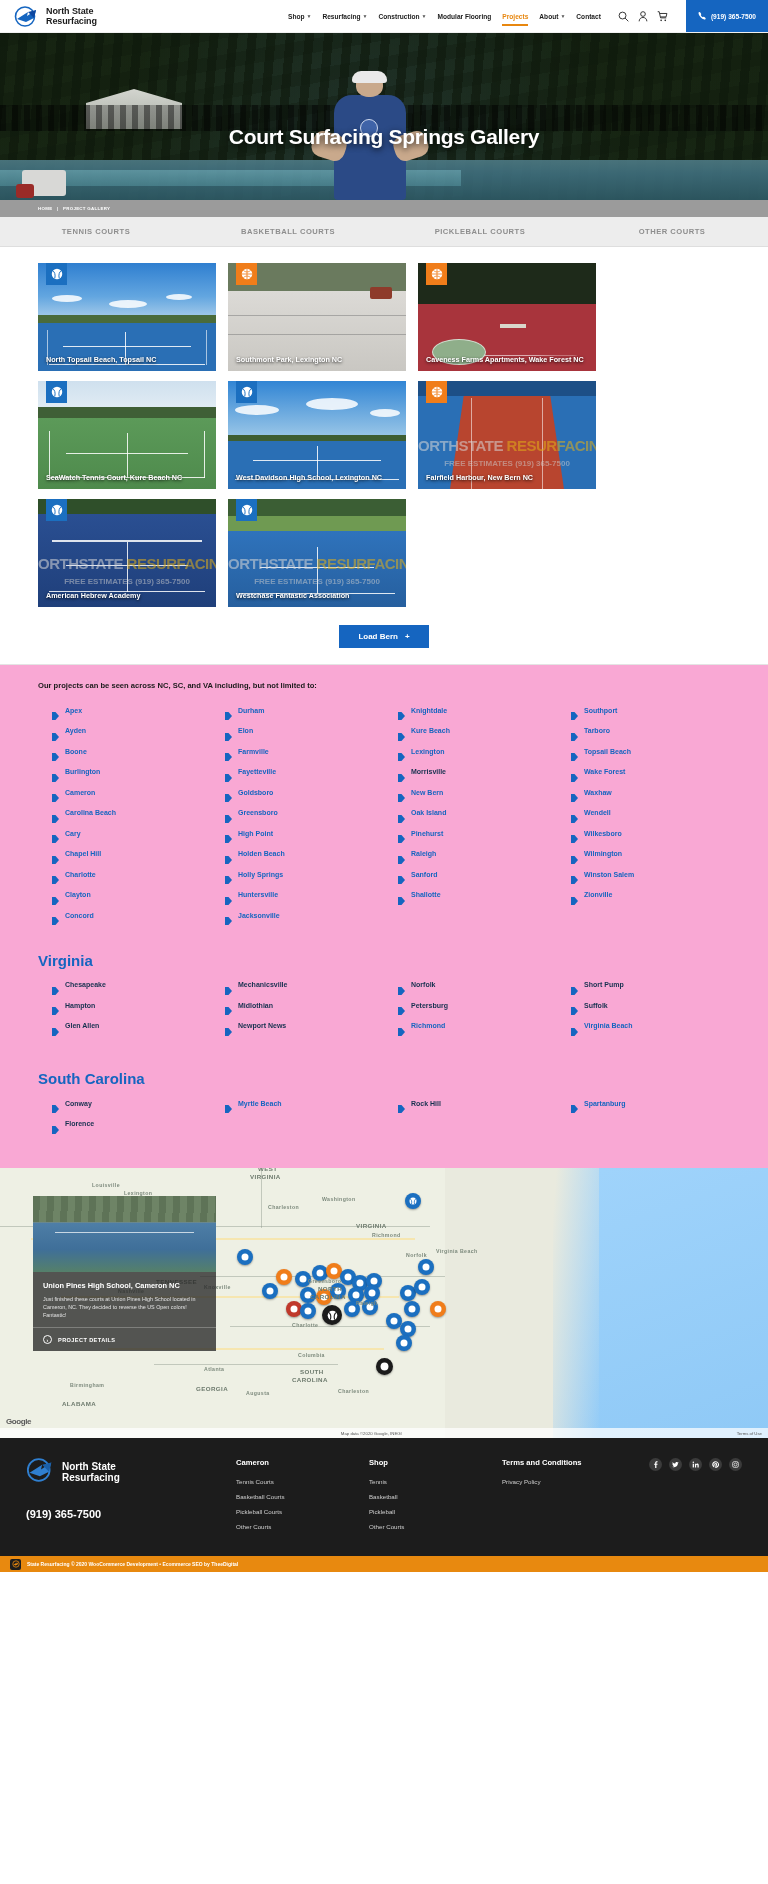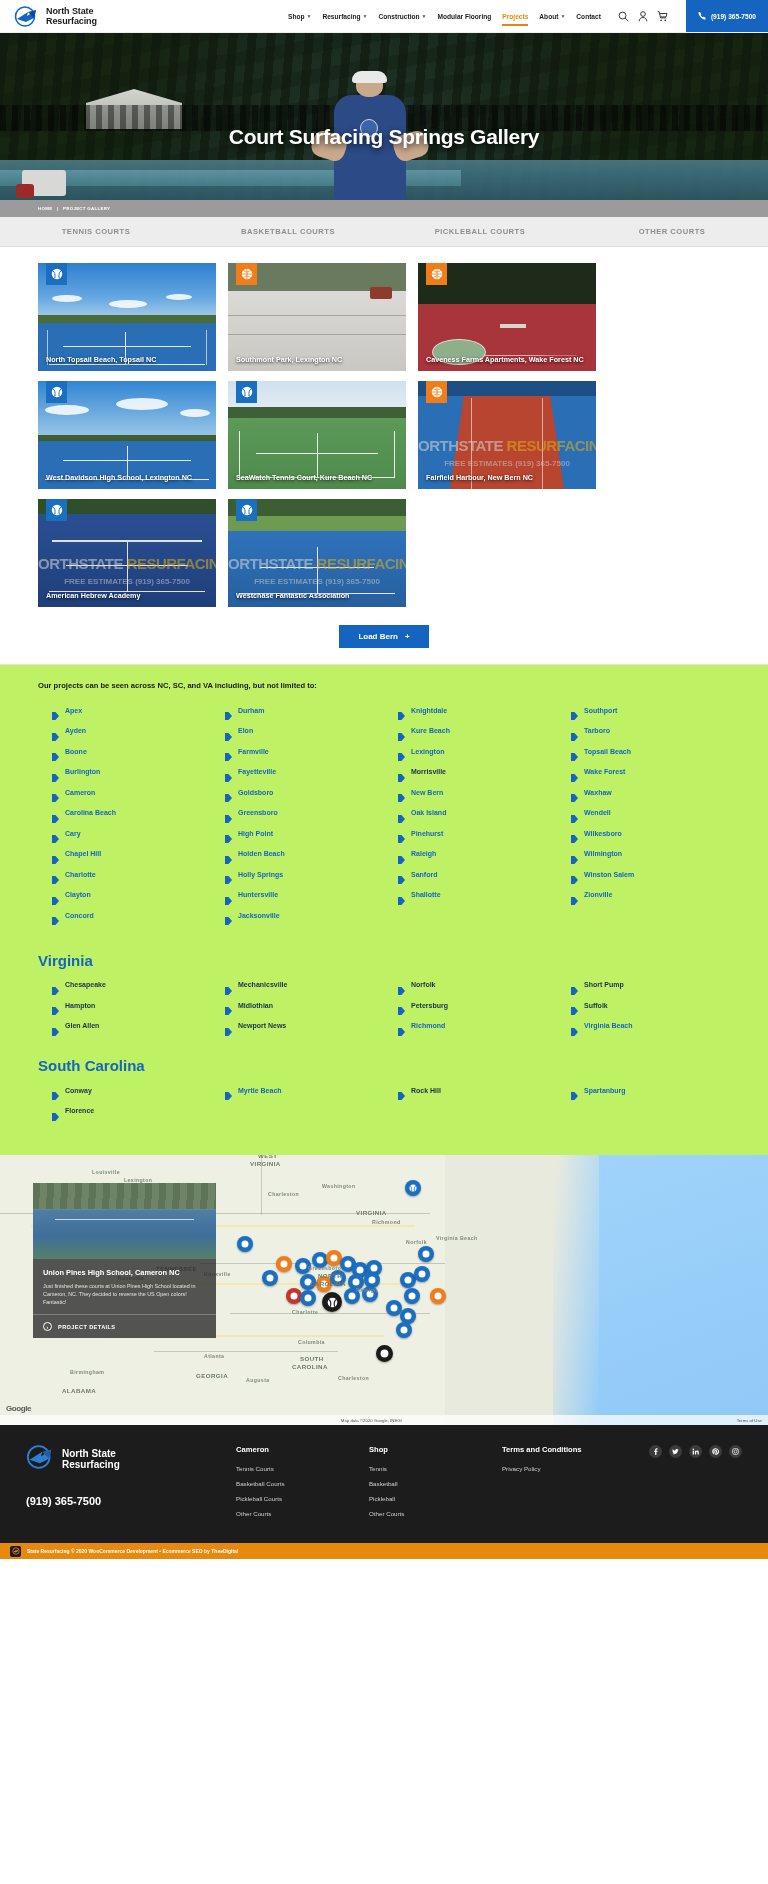--- a/index.html
+++ b/index.html
@@ -82,21 +82,21 @@
   .treeline { position:absolute; left:0; right:0; height:10%; background:#3e5a32; }
   .blue-court { position:absolute; left:0; right:0; bottom:0; background:#2a6fb5; }
   .green-court { position:absolute; left:0; right:0; bottom:0; background:#4e8f4e; }
   .navy-court { position:absolute; left:0; right:0; bottom:0; background:#1f3f7a; }
   .line { position:absolute; background:rgba(255,255,255,.85); }
   
   .loadmore-wrap { padding:18px 0 16px; display:flex; justify-content:center; background:#fff; }
   .loadmore { background:#1565c0; color:#fff; font-size:8px; font-weight:bold; padding:7px 19px; border:none; display:flex; gap:7px; align-items:center; }
   .divider { height:1px; background:#e4e4e4; margin:0 0 0 0; }
   
-  .locations { padding:16px 38px 28px 38px; background:#bef264; }
+  .locations { padding:16px 38px 28px 38px; background:#f9a8d4; }
   .intro { font-size:7.6px; font-weight:bold; color:#1b1b1b; margin-bottom:16px; }
   .state-title { font-size:15px; font-weight:bold; color:#1565c0; margin:6px 0 12px 0; }
   .city-grid { display:flex; flex-wrap:wrap; }
   .city-col { width:25%; }
   .city { display:flex; align-items:center; gap:6px; margin-bottom:12.5px; padding-left:14px; }
   .city .arrow { width:7px; height:8px; flex:none; }
   .city .lbl { font-size:7px; font-weight:bold; color:#1565c0; white-space:nowrap; }
   .city.dark .lbl { color:#16314f; }
   
   .map { position:relative; height:270px; overflow:hidden;
@@ -311,20 +311,41 @@
             <path d="M3 3 C6 6 10 6 13 3" fill="none" stroke="#f07d1a" stroke-width="1"></path>
             <path d="M3 13 C6 10 10 10 13 13" fill="none" stroke="#f07d1a" stroke-width="1"></path>
           </svg>
       </div>
       <div class="card-cap">Caveness Farms Apartments, Wake Forest NC</div>
     </div>
 
 
     <div class="card">
       <div class="card-img ct">
+        <div class="sky" style="height:30%;background:linear-gradient(180deg,#cfe0ee,#e4eef5)"></div>
+        <div class="treeline" style="top:24%;height:12%;background:#3f5f36"></div>
+        <div class="green-court" style="height:66%;background:linear-gradient(180deg,#5c9a59,#4e8a4c)"></div>
+        <div class="line" style="left:6%;right:6%;bottom:10%;height:1px"></div>
+        <div class="line" style="left:16%;right:16%;bottom:32%;height:1px"></div>
+        <div class="line" style="left:50%;bottom:10%;width:1px;height:42%"></div>
+        <div class="line" style="left:6%;bottom:10%;width:1px;height:44%"></div>
+        <div class="line" style="right:6%;bottom:10%;width:1px;height:44%"></div>
+      </div>
+      <div class="badge tennis">
+        <svg width="12" height="12" viewBox="0 0 16 16">
+            <circle cx="8" cy="8" r="7" fill="#fff"></circle>
+            <path d="M2 3.4C5 5 6.2 9 5 14" fill="none" stroke="#1b6fc0" stroke-width="1.3"></path>
+            <path d="M14 3.4C11 5 9.8 9 11 14" fill="none" stroke="#1b6fc0" stroke-width="1.3"></path>
+          </svg>
+      </div>
+      <div class="card-cap">SeaWatch Tennis Court, Kure Beach NC</div>
+    </div>
+
+    <div class="card">
+      <div class="card-img ct">
         <div class="sky" style="height:54%;background:linear-gradient(180deg,#3185d4,#9ec9e8)"></div>
         <div class="cloud" style="left:4%;top:22%;width:44px;height:10px"></div>
         <div class="cloud" style="left:44%;top:16%;width:52px;height:12px"></div>
         <div class="cloud" style="left:80%;top:26%;width:30px;height:8px"></div>
         <div class="treeline" style="top:50%;height:7%;background:#3e5e32"></div>
         <div class="blue-court" style="height:44%"></div>
         <div class="line" style="left:4%;right:4%;bottom:8%;height:1px"></div>
         <div class="line" style="left:14%;right:14%;bottom:26%;height:1px"></div>
         <div class="line" style="left:50%;bottom:8%;width:1px;height:32%"></div>
       </div>
@@ -332,41 +353,20 @@
         <svg width="12" height="12" viewBox="0 0 16 16">
             <circle cx="8" cy="8" r="7" fill="#fff"></circle>
             <path d="M2 3.4C5 5 6.2 9 5 14" fill="none" stroke="#1b6fc0" stroke-width="1.3"></path>
             <path d="M14 3.4C11 5 9.8 9 11 14" fill="none" stroke="#1b6fc0" stroke-width="1.3"></path>
           </svg>
       </div>
       <div class="card-cap">West Davidson High School, Lexington NC</div>
     </div>
 
     <div class="card">
-      <div class="card-img ct">
-        <div class="sky" style="height:30%;background:linear-gradient(180deg,#cfe0ee,#e4eef5)"></div>
-        <div class="treeline" style="top:24%;height:12%;background:#3f5f36"></div>
-        <div class="green-court" style="height:66%;background:linear-gradient(180deg,#5c9a59,#4e8a4c)"></div>
-        <div class="line" style="left:6%;right:6%;bottom:10%;height:1px"></div>
-        <div class="line" style="left:16%;right:16%;bottom:32%;height:1px"></div>
-        <div class="line" style="left:50%;bottom:10%;width:1px;height:42%"></div>
-        <div class="line" style="left:6%;bottom:10%;width:1px;height:44%"></div>
-        <div class="line" style="right:6%;bottom:10%;width:1px;height:44%"></div>
-      </div>
-      <div class="badge tennis">
-        <svg width="12" height="12" viewBox="0 0 16 16">
-            <circle cx="8" cy="8" r="7" fill="#fff"></circle>
-            <path d="M2 3.4C5 5 6.2 9 5 14" fill="none" stroke="#1b6fc0" stroke-width="1.3"></path>
-            <path d="M14 3.4C11 5 9.8 9 11 14" fill="none" stroke="#1b6fc0" stroke-width="1.3"></path>
-          </svg>
-      </div>
-      <div class="card-cap">SeaWatch Tennis Court, Kure Beach NC</div>
-    </div>
-
-    <div class="card">
       <div class="card-img ct" style="background:#2a6fb5">
         <div style="position:absolute;left:0;right:0;top:0;height:14%;background:#1d4f86"></div>
         <div style="position:absolute;left:18%;right:18%;top:14%;bottom:0;background:#b8452f;clip-path:polygon(12% 0%, 88% 0%, 100% 100%, 0% 100%)"></div>
         <div class="line" style="left:30%;top:16%;width:1px;height:84%;background:rgba(255,255,255,.55)"></div>
         <div class="line" style="right:30%;top:16%;width:1px;height:84%;background:rgba(255,255,255,.55)"></div>
       </div>
       <div class="wm">
         <span class="a">ORTHSTATE </span><span class="b">RESURFACING</span>
       </div>
       <div class="wm2">FREE ESTIMATES (919) 365-7500</div>
@@ -781,21 +781,21 @@
         </div>
       <div class="city">
           <span class="arrow"><svg width="7" height="8" viewBox="0 0 8 9">
               <path d="M0 0h4l4 4.5L4 9H0z" fill="#1565c0"></path>
             </svg></span>
           <span class="lbl">Virginia Beach</span>
         </div>
     </div>
   </div>
 
-  <div class="state-title" style="margin-top:15px">South Carolina</div>
+  <div class="state-title" style="margin-top:28px">South Carolina</div>
   <div class="city-grid">
     <div class="city-col">
       <div class="city dark">
           <span class="arrow"><svg width="7" height="8" viewBox="0 0 8 9">
               <path d="M0 0h4l4 4.5L4 9H0z" fill="#1565c0"></path>
             </svg></span>
           <span class="lbl">Conway</span>
         </div>
       <div class="city dark">
           <span class="arrow"><svg width="7" height="8" viewBox="0 0 8 9">

